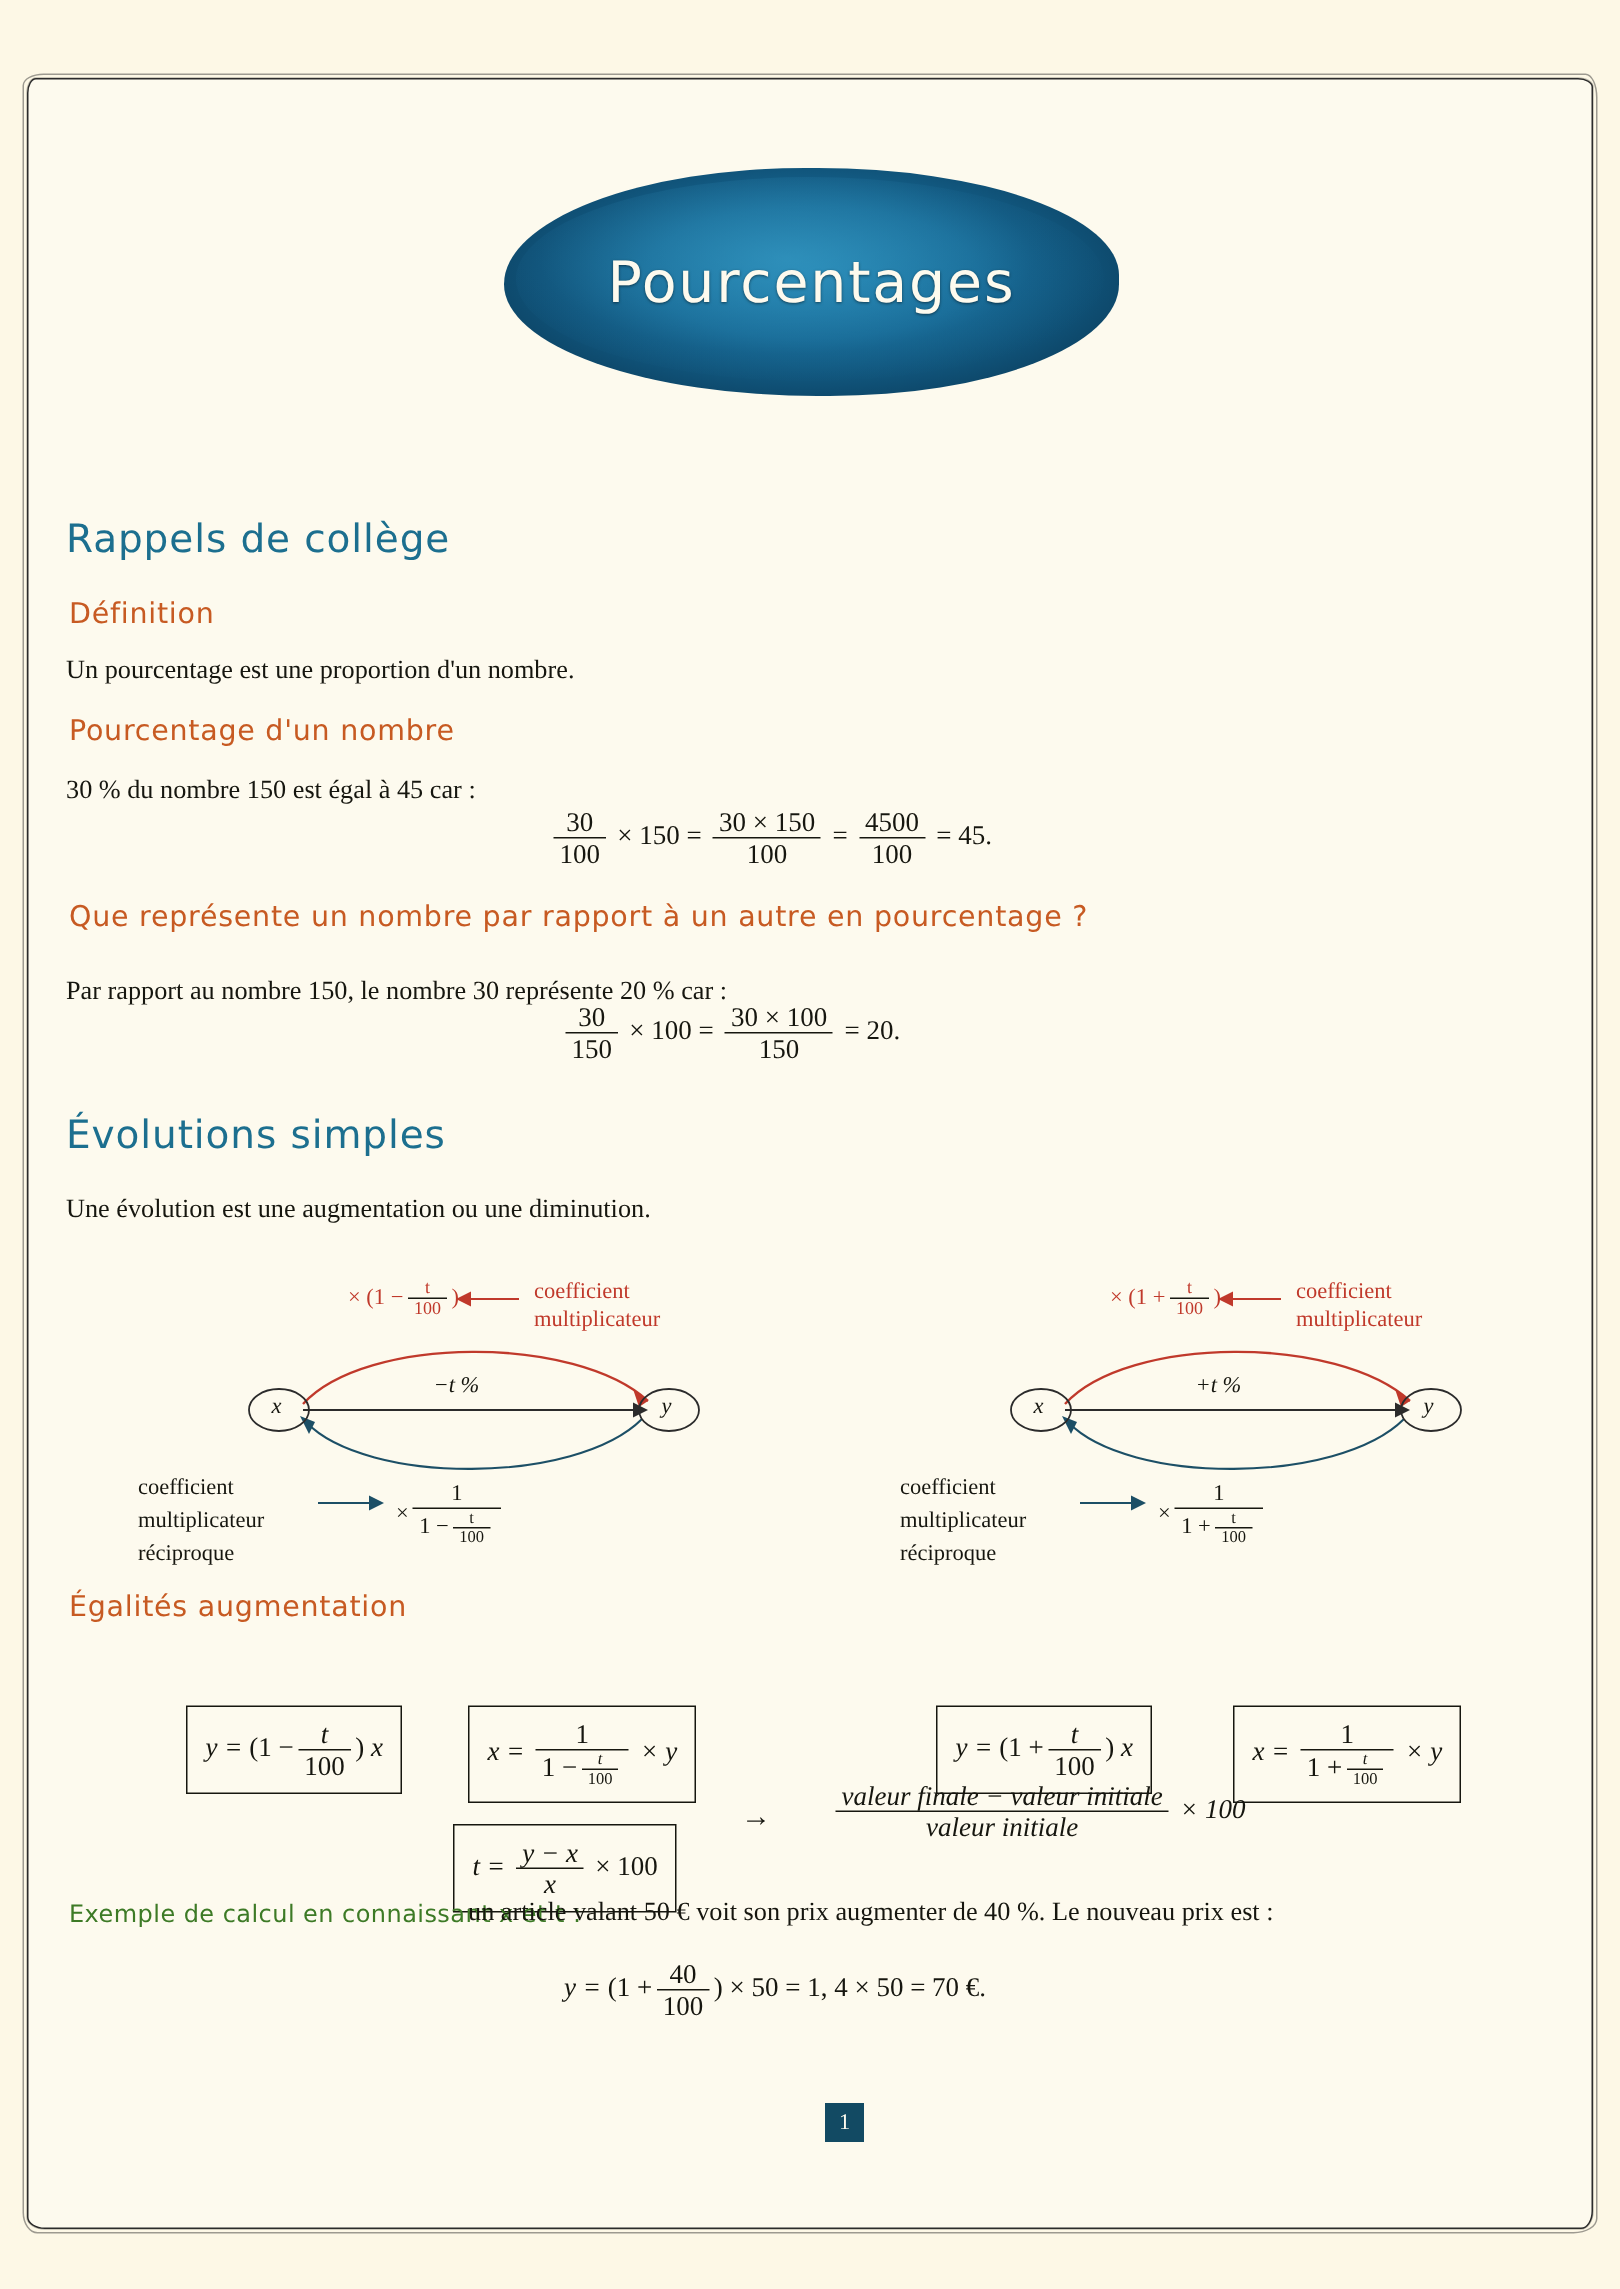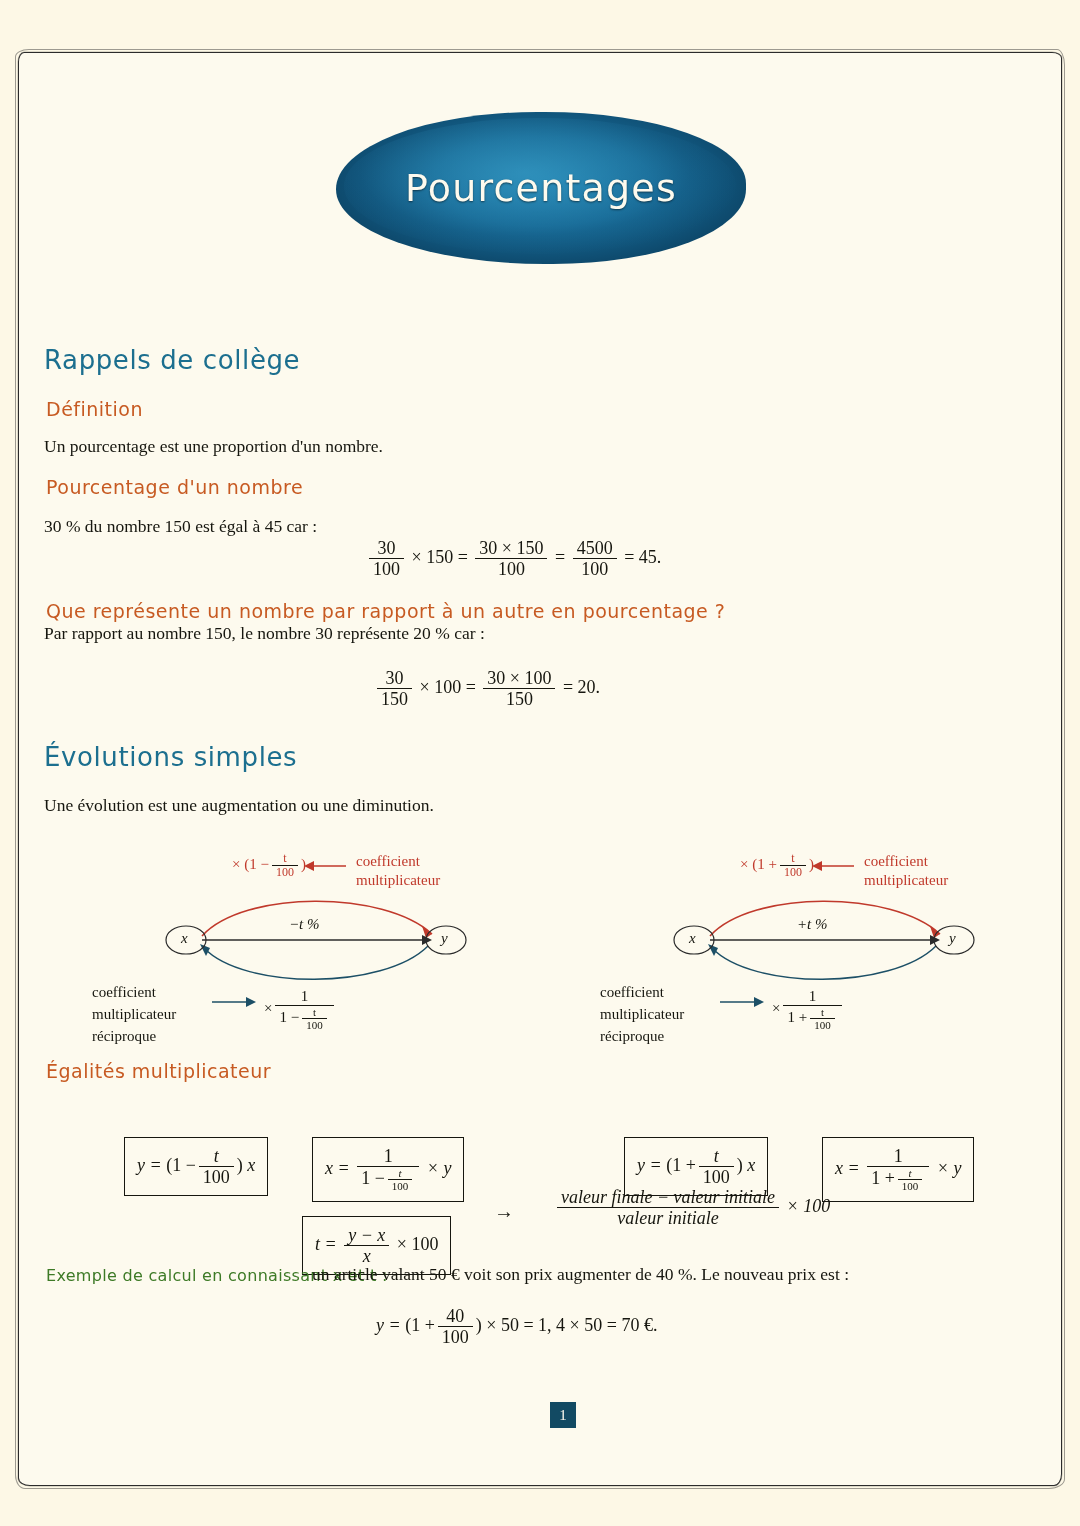--- a/index.html
+++ b/index.html
@@ -219,21 +219,21 @@
       </span>
       <span>=</span>
       <span class="frac">
         <span class="num">4500</span>
         <span class="den">100</span>
       </span>
       <span>= 45.</span>
     </div>
 
     <h2 class="sub" style="left:2px; top:530px;">Que représente un nombre par rapport à un autre en pourcentage ?</h2>
-    <p class="body" style="left:0px; top:553px;">Par rapport au nombre 150, le nombre 30 représente 20 % car :</p>
+    <p class="body" style="left:0px; top:580px;">Par rapport au nombre 150, le nombre 30 représente 20 % car :</p>
 
     <div class="formula" style="left:330px; top:598px;">
       <span class="frac">
         <span class="num">30</span>
         <span class="den">150</span>
       </span>
       <span>× 100 =</span>
       <span class="frac">
         <span class="num">30 × 100</span>
         <span class="den">150</span>
@@ -321,21 +321,21 @@
         <span>coefficient</span><br>
         <span>multiplicateur</span><br>
         <span>réciproque</span>
       </span>
 
       <span class="lab" style="left:180px; top:158px;">
         <span>×</span><span class="frac"><span class="num">1</span><span class="den"><span>1 +</span><span class="frac sm2"><span class="num">t</span><span class="den">100</span></span></span></span>
       </span>
     </div>
 
-    <h2 class="sub" style="left:2px; top:990px;">Égalités multiplicateur</h2>
+    <h2 class="sub" style="left:2px; top:990px;">Égalités augmentation</h2>
 
     <div class="boxed" style="left:80px; top:1038px;">
       <span class="math-i">y =</span>
       <span>(1 −</span><span class="frac"><span class="num math-i">t</span><span class="den">100</span></span><span>)</span>
       <span class="math-i">x</span>
     </div>
 
     <div class="boxed" style="left:268px; top:1038px;">
       <span class="math-i">x =</span>
       <span class="frac"><span class="num">1</span><span class="den"><span>1 −</span><span class="frac sm2"><span class="num math-i">t</span><span class="den">100</span></span></span></span>

